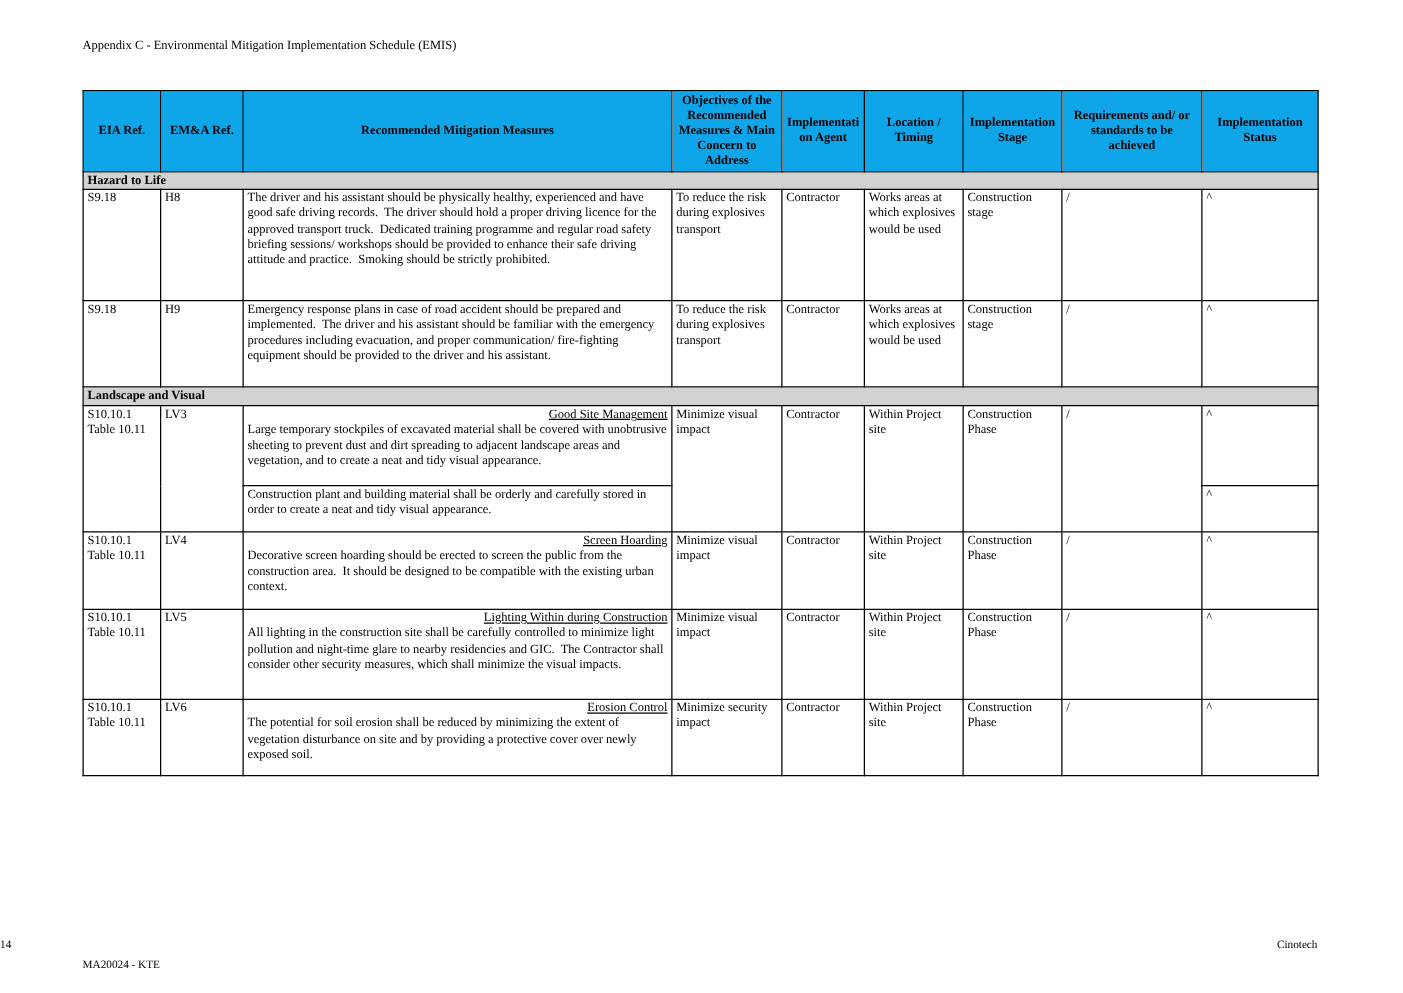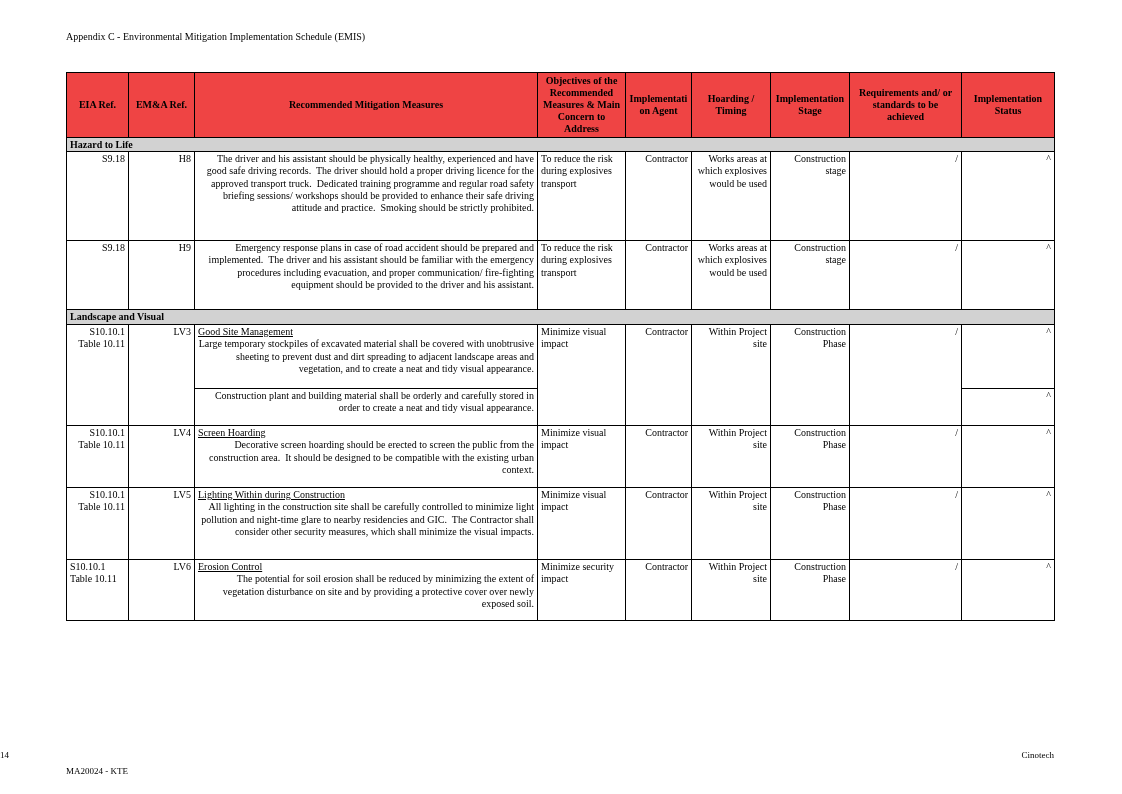--- a/index.html
+++ b/index.html
@@ -12,31 +12,31 @@
 
   table.emis {
     position:absolute; left:66px; top:72px; width:988px;
     border-collapse:collapse; table-layout:fixed;
   }
   table.emis td, table.emis th {
     border:1px solid #000; vertical-align:top;
     font-size:10px; line-height:12.3px; padding:1px 3px; overflow:hidden;
   }
   table.emis th {
-    background:#ef4444; vertical-align:middle; 
+    background:#0ea5e9; vertical-align:middle; 
     font-weight:bold; white-space:pre-line; line-height:12.1px; padding:1px 2px;
   }
   tr.section-band td {
     background:#d2d2d2; font-weight:bold; font-size:10px;
     padding:0 3px; line-height:13px;
   }
-  .c  { text-align:right; }
+  .c  { text-align:left; }
   .pl { white-space:pre-line;margin-left:47px; }
-  .pw { white-space:pre-wrap;text-align:right; }
-  .ul { text-decoration:underline; }
+  .pw { white-space:pre-wrap; }
+  .ul { text-decoration:underline;text-align:right; }
   .sym { font-size:9px; }
 
   .footer-left  { position:absolute; left:66px;  top:750px; font-size:9px;margin-top:16px; }
   .footer-page  { position:absolute; left:0; top:750px; width:1122px; text-align:left; font-size:9px; }
   .footer-right { position:absolute; right:68px; top:750px; font-size:9px;margin-left:36px; }
 </style>
 </head>
 <body>
 
 <div class="page">
@@ -61,21 +61,21 @@
       <th>EIA Ref.</th>
       <th>EM&amp;A Ref.</th>
       <th>Recommended Mitigation Measures</th>
       <th>Objectives of the
 Recommended
 Measures &amp; Main
 Concern to
 Address</th>
       <th>Implementati
 on Agent</th>
-      <th>Hoarding /
+      <th>Location /
 Timing</th>
       <th>Implementation
 Stage</th>
       <th>Requirements and/ or
 standards to be
 achieved</th>
       <th>Implementation
 Status</th>
     </tr>
 

